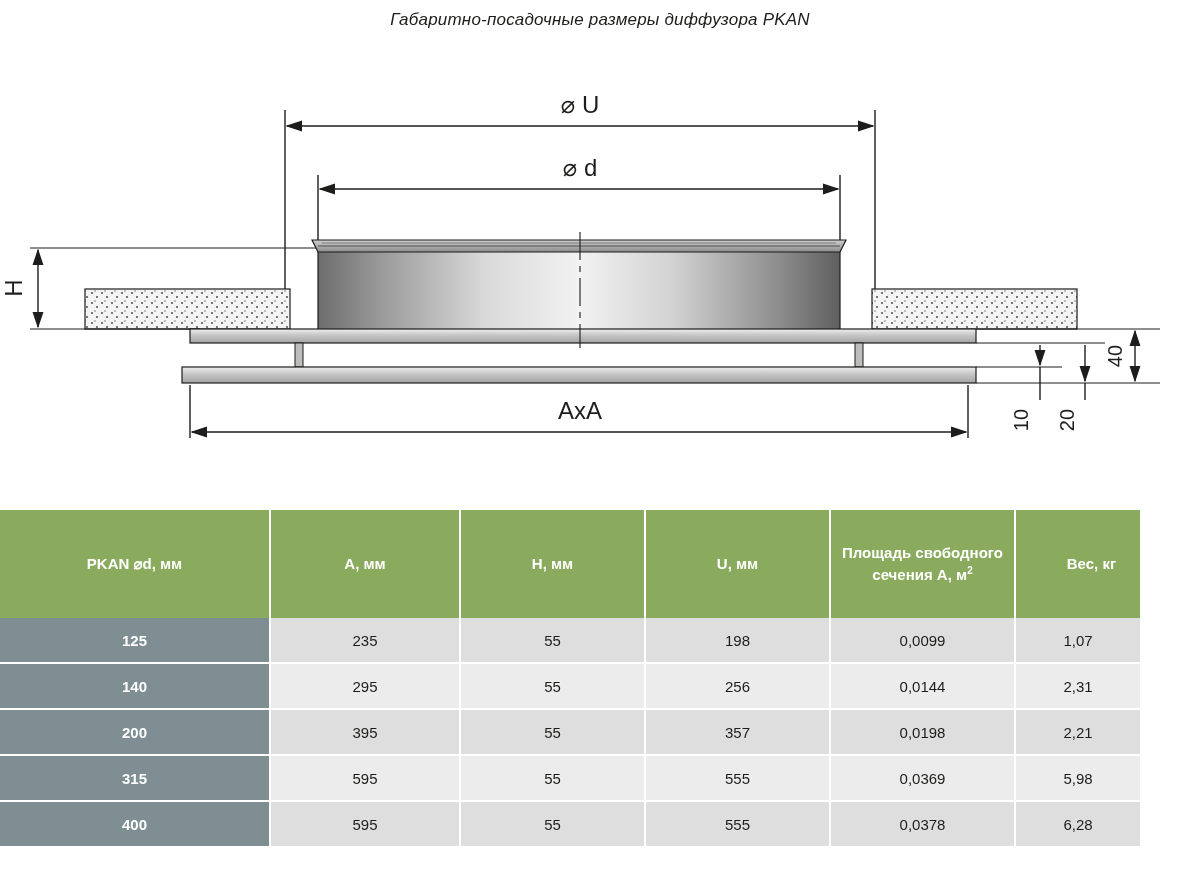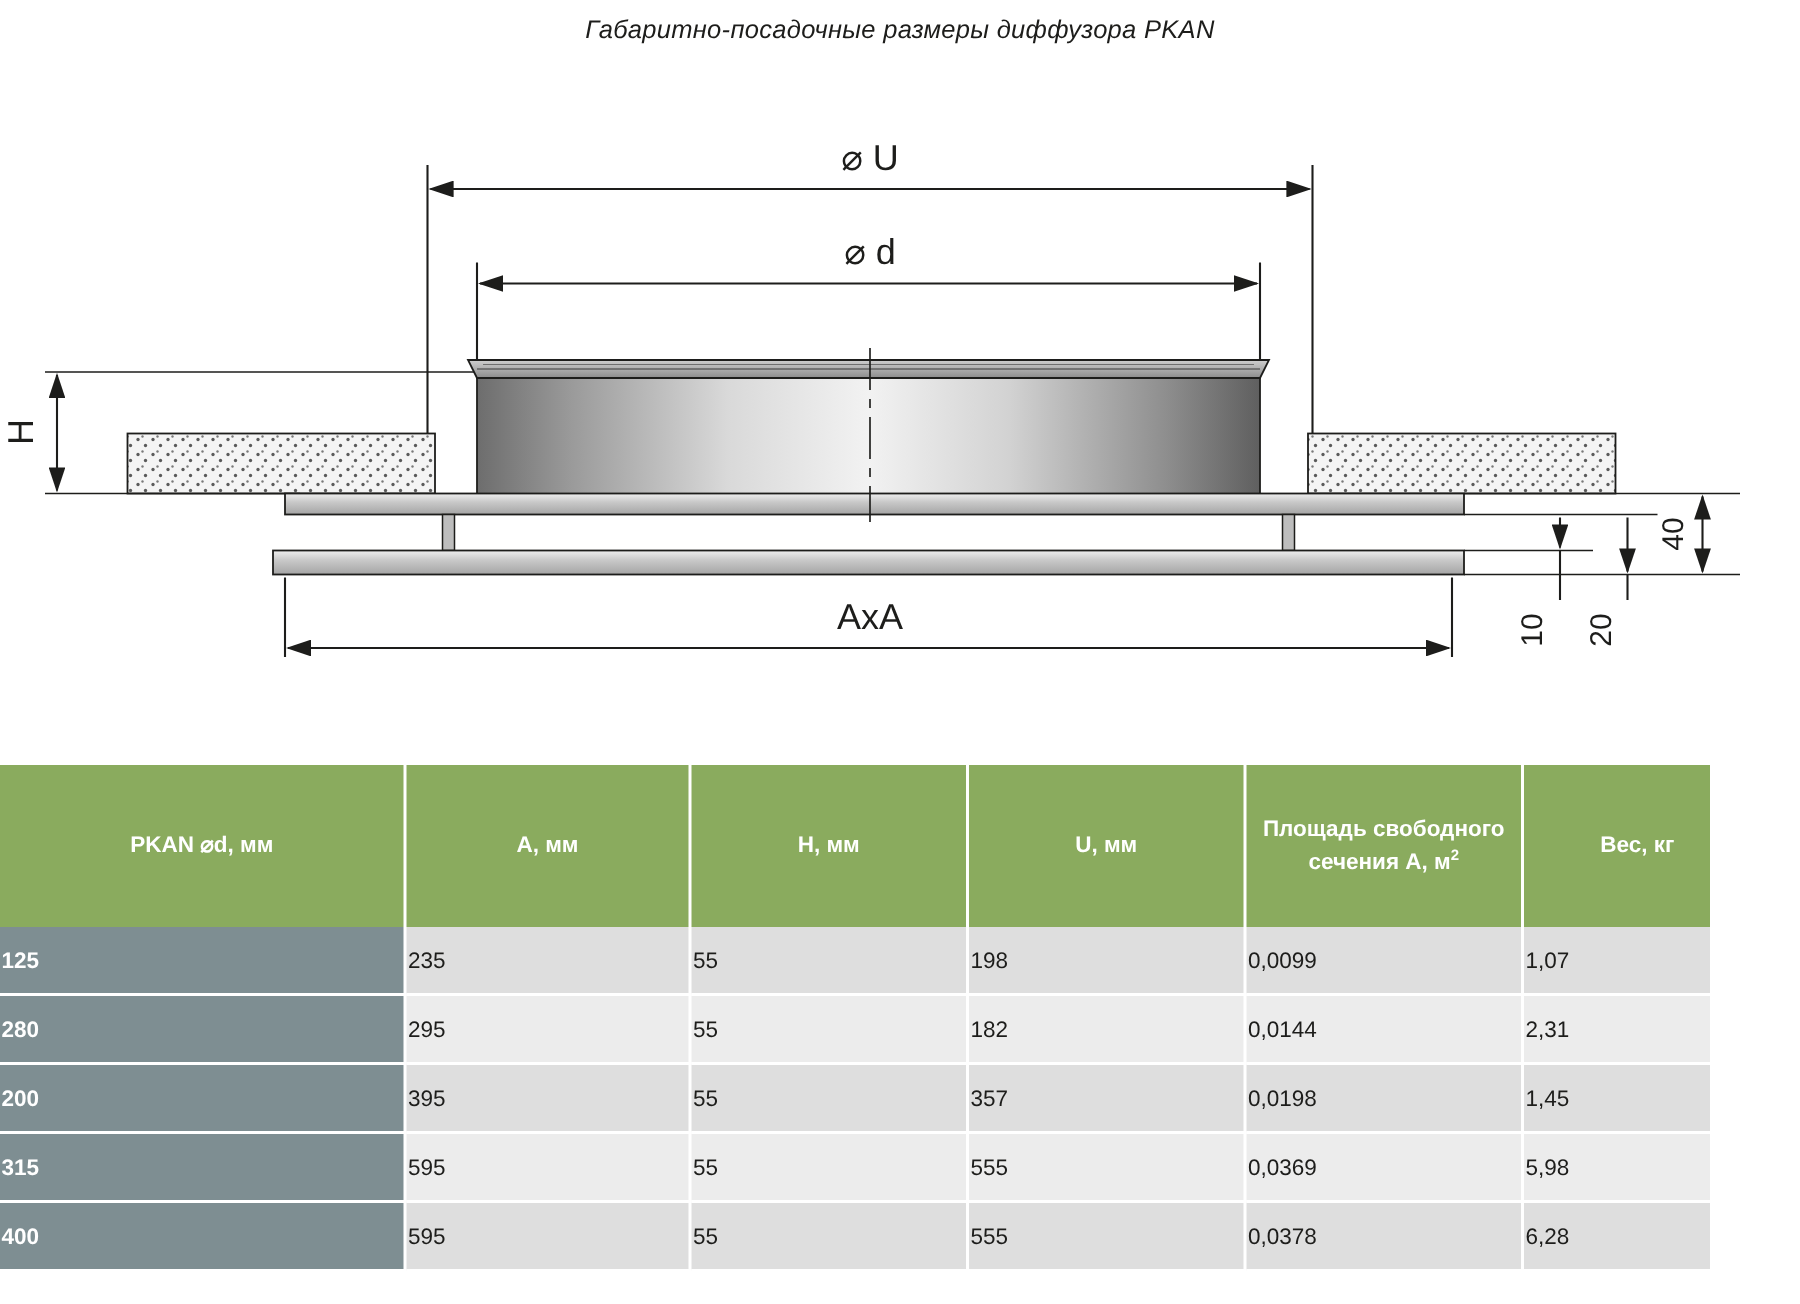--- a/index.html
+++ b/index.html
@@ -58,20 +58,21 @@
     height: 100px;
     text-align: center;
     vertical-align: middle;
     border-right: 2px solid #ffffff;
     padding: 4px 6px;
     line-height: 1.35;
   }
   .spec-table th:last-child { border-right: none; padding-left: 33px; }
 
   .spec-table td {
+    text-align: center;
     vertical-align: middle;
     height: 42px;
     font-size: 15px;
     color: #1d1d1b;
     border-right: 2px solid #ffffff;
     border-bottom: 2px solid #ffffff;
   }
   .spec-table td:last-child { border-right: none; }
 
   .spec-table td.first-col {
@@ -256,34 +257,34 @@
   <tbody>
     <tr>
       <td class="first-col">125</td>
       <td class="data-cell">235</td>
       <td class="data-cell">55</td>
       <td class="data-cell">198</td>
       <td class="data-cell">0,0099</td>
       <td class="data-cell">1,07</td>
     </tr>
     <tr>
-      <td class="first-col">280</td>
+      <td class="first-col">140</td>
       <td class="data-cell">295</td>
       <td class="data-cell">55</td>
-      <td class="data-cell">182</td>
+      <td class="data-cell">256</td>
       <td class="data-cell">0,0144</td>
       <td class="data-cell">2,31</td>
     </tr>
     <tr>
       <td class="first-col">200</td>
       <td class="data-cell">395</td>
       <td class="data-cell">55</td>
       <td class="data-cell">357</td>
       <td class="data-cell">0,0198</td>
-      <td class="data-cell">1,45</td>
+      <td class="data-cell">2,21</td>
     </tr>
     <tr>
       <td class="first-col">315</td>
       <td class="data-cell">595</td>
       <td class="data-cell">55</td>
       <td class="data-cell">555</td>
       <td class="data-cell">0,0369</td>
       <td class="data-cell">5,98</td>
     </tr>
     <tr>

